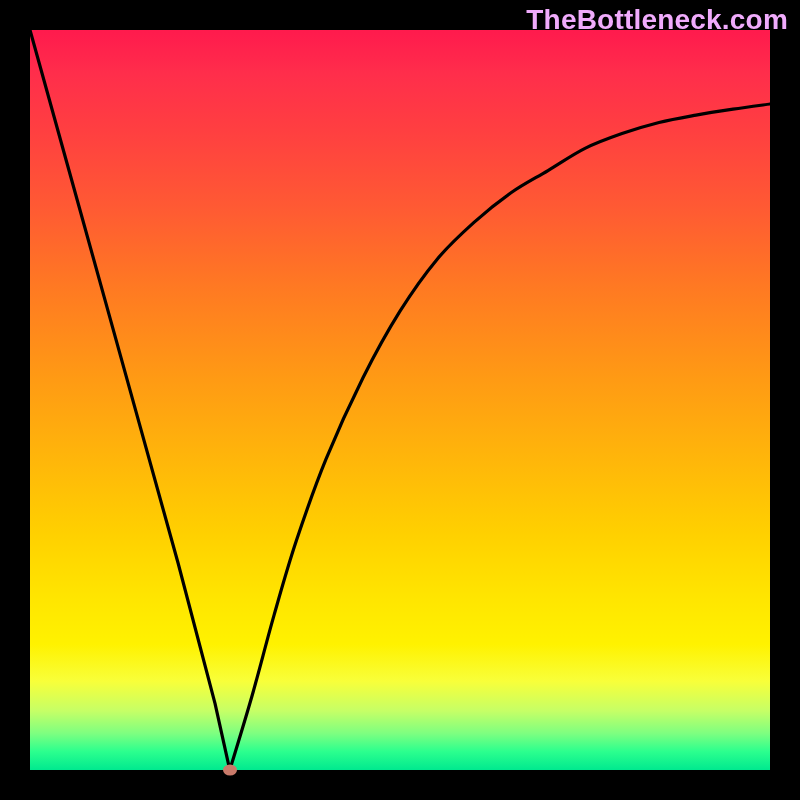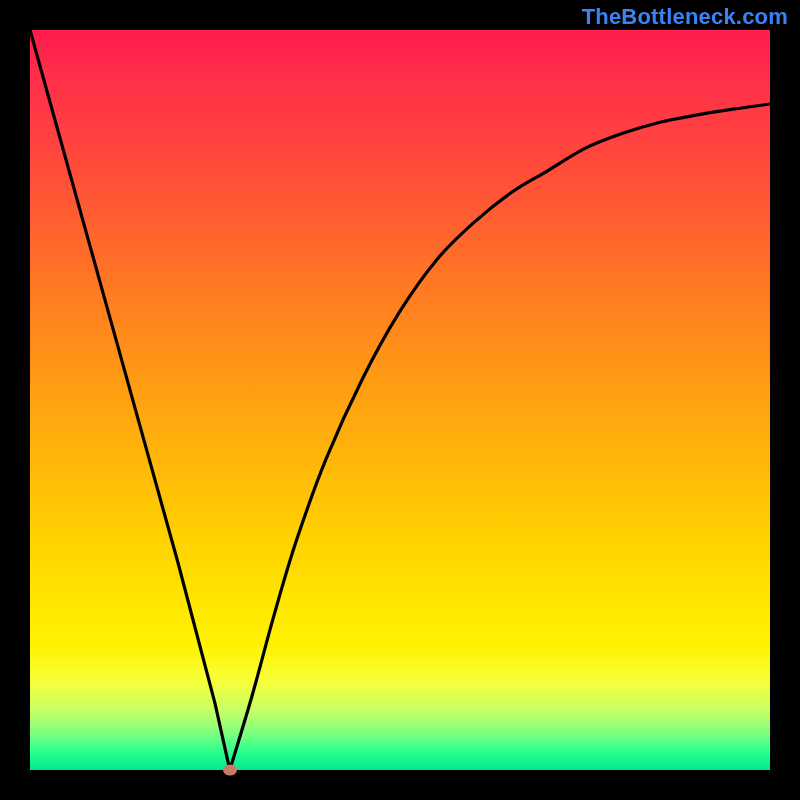--- a/index.html
+++ b/index.html
@@ -32,23 +32,23 @@
       #7fff80 95%,
       #2cff8e 97.5%,
       #00e98f 100%
     );
   }
   .watermark {
     position: absolute;
     top: 4px;
     right: 12px;
     font-family: Arial, Helvetica, sans-serif;
-    font-size: 22px;
+    font-size: 28px;
     font-weight: 600;
-    color: #3b82f6;
+    color: #f0abfc;
     letter-spacing: 0.2px;
   }
   svg.curve {
     position: absolute;
     left: 0;
     top: 0;
     width: 740px;
     height: 740px;
   }
   .marker {

